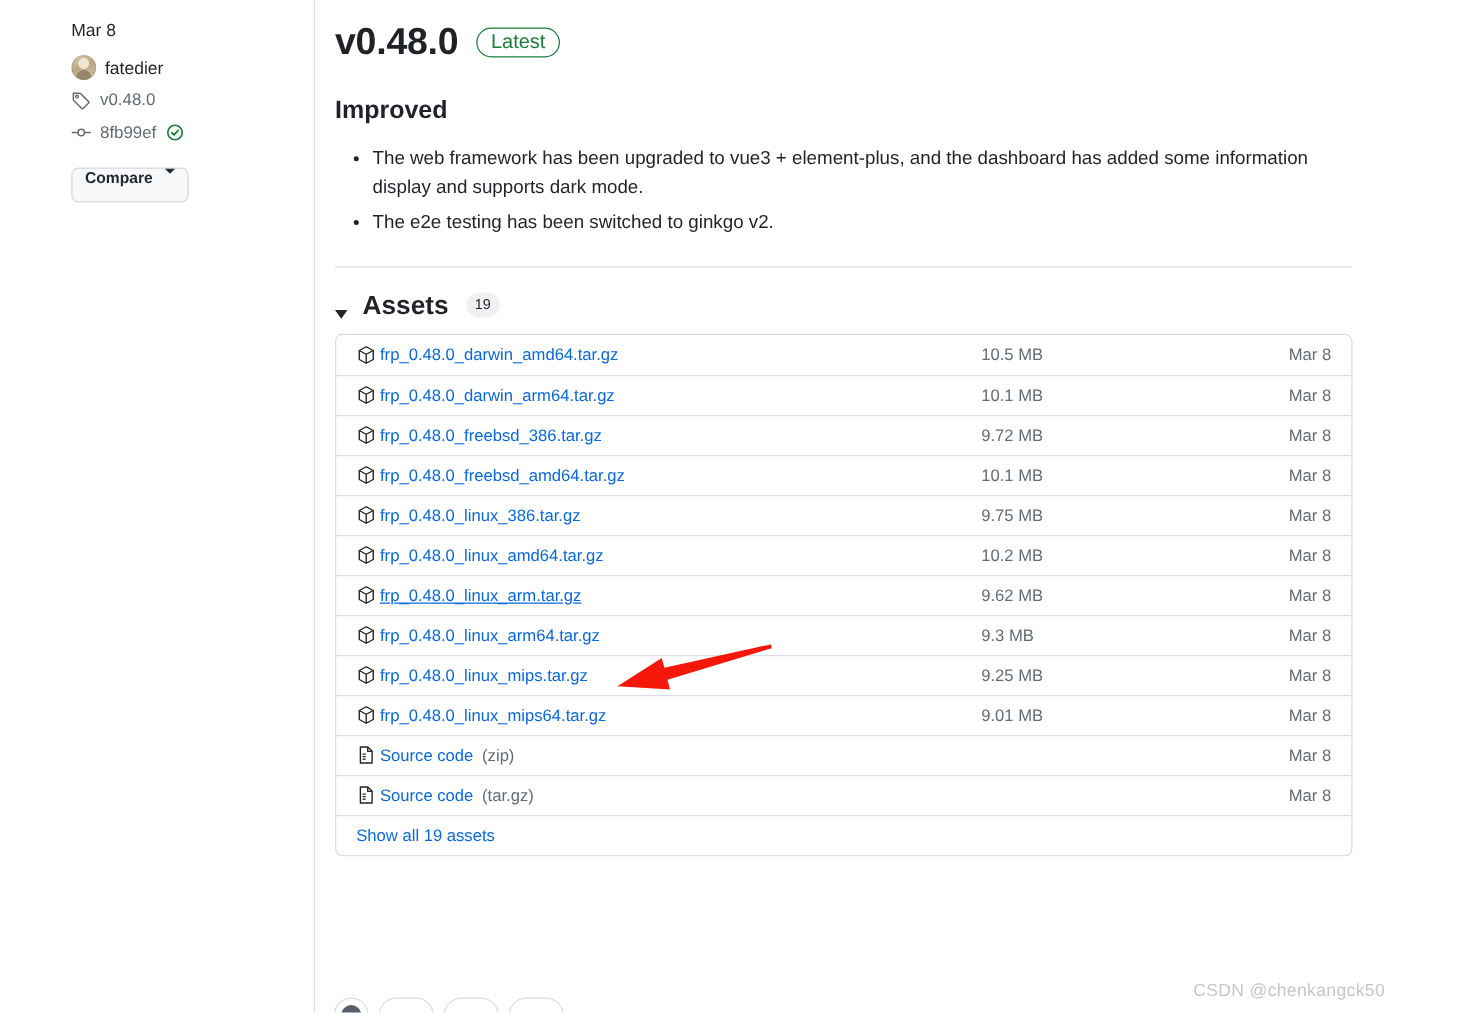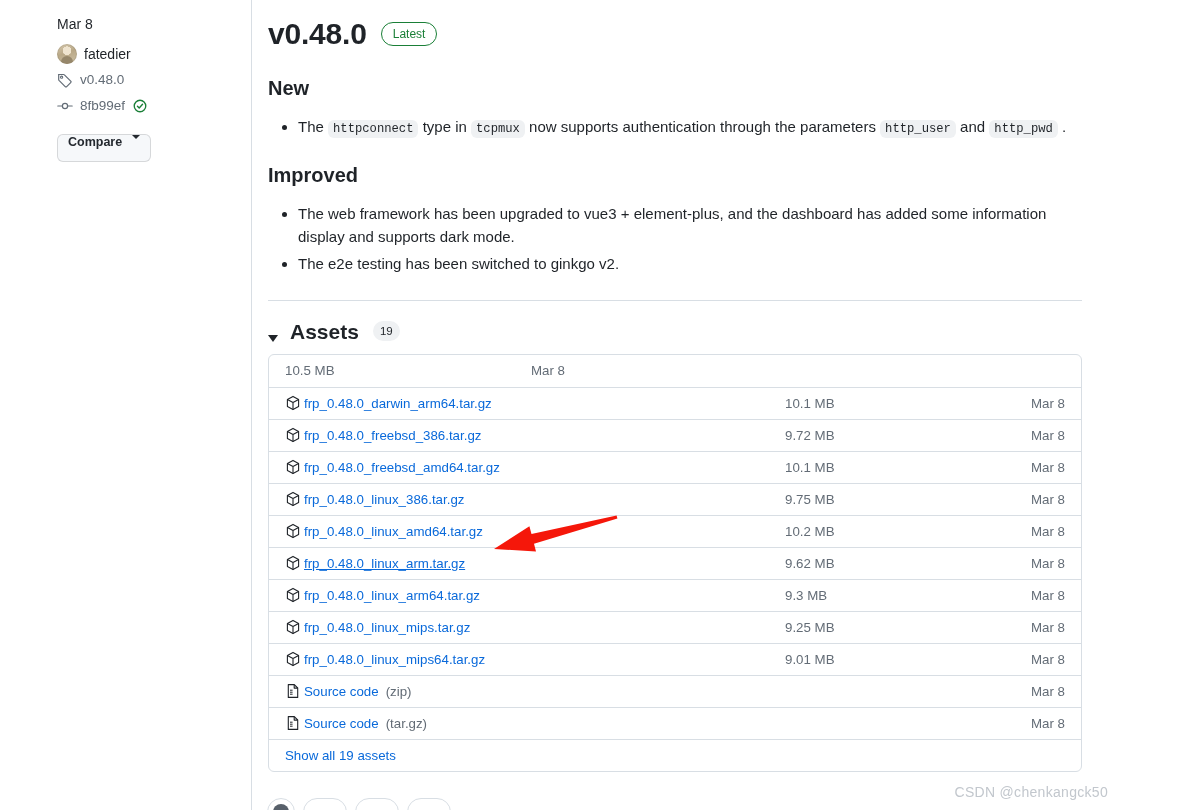--- a/index.html
+++ b/index.html
@@ -128,21 +128,21 @@
   }
   .latest-badge {
     display: inline-flex;
     align-items: center;
     justify-content: center;
     height: 22px;
     padding: 0 11px;
     border: 1px solid #1a7f37;
     border-radius: 2em;
     color: #1a7f37;
-    font-size: 12px;
+    font-size: 16px;
     font-weight: 500;
     line-height: 1;
     white-space: nowrap;
   }
   h3.section-h {
     font-size: 20px;
     font-weight: 600;
     color: #1f2328;
     margin: 0 0 14px 0;
     line-height: 1.25;
@@ -375,26 +375,20 @@
   </aside>
 
   <main class="content">
 
     <div class="release-body">
       <div class="title-row">
         <span class="release-title">v0.48.0</span>
         <span class="latest-badge">Latest</span>
       </div>
 
-      <div>
-        <h3 class="section-h">New</h3>
-        <ul class="notes">
-          <li>The <code class="inline">httpconnect</code> type in <code class="inline">tcpmux</code> now supports authentication through the parameters <code class="inline">http_user</code> and <code class="inline">http_pwd</code> .</li>
-        </ul>
-      </div>
 
       <div>
         <h3 class="section-h improved">Improved</h3>
         <ul class="notes">
           <li>The web framework has been upgraded to vue3 + element-plus, and the dashboard has added some information display and supports dark mode.</li>
           <li>The e2e testing has been switched to ginkgo v2.</li>
         </ul>
       </div>
     </div>
 
@@ -405,20 +399,27 @@
         <span class="assets-toggle">
           <span class="tri-down"></span>
           <span class="assets-label">Assets</span>
         </span>
         <span class="assets-count">19</span>
       </div>
 
       <div class="assets-box">
         <div id="asset-rows">
             <div class="asset-row">
+              <div class="asset-name">
+                <svg width="16" height="16" viewBox="0 0 16 16" fill="none">
+                  <path d="M8 1.4l5.6 3v7.2L8 14.6l-5.6-3V4.4L8 1.4z" stroke="#1f2328" stroke-width="1.1" fill="none" stroke-linejoin="round"></path>
+                  <path d="M2.4 4.4L8 7.4l5.6-3M8 7.4v7.2" stroke="#1f2328" stroke-width="1.1" fill="none" stroke-linejoin="round"></path>
+                </svg>
+                <a class="asset-link">frp_0.48.0_darwin_amd64.tar.gz</a>
+              </div>
               <div class="asset-size">10.5 MB</div>
               <div class="asset-date">Mar 8</div>
             </div>
             <div class="asset-row">
               <div class="asset-name">
                 <svg width="16" height="16" viewBox="0 0 16 16" fill="none">
                   <path d="M8 1.4l5.6 3v7.2L8 14.6l-5.6-3V4.4L8 1.4z" stroke="#1f2328" stroke-width="1.1" fill="none" stroke-linejoin="round"></path>
                   <path d="M2.4 4.4L8 7.4l5.6-3M8 7.4v7.2" stroke="#1f2328" stroke-width="1.1" fill="none" stroke-linejoin="round"></path>
                 </svg>
                 <a class="asset-link">frp_0.48.0_darwin_arm64.tar.gz</a>

